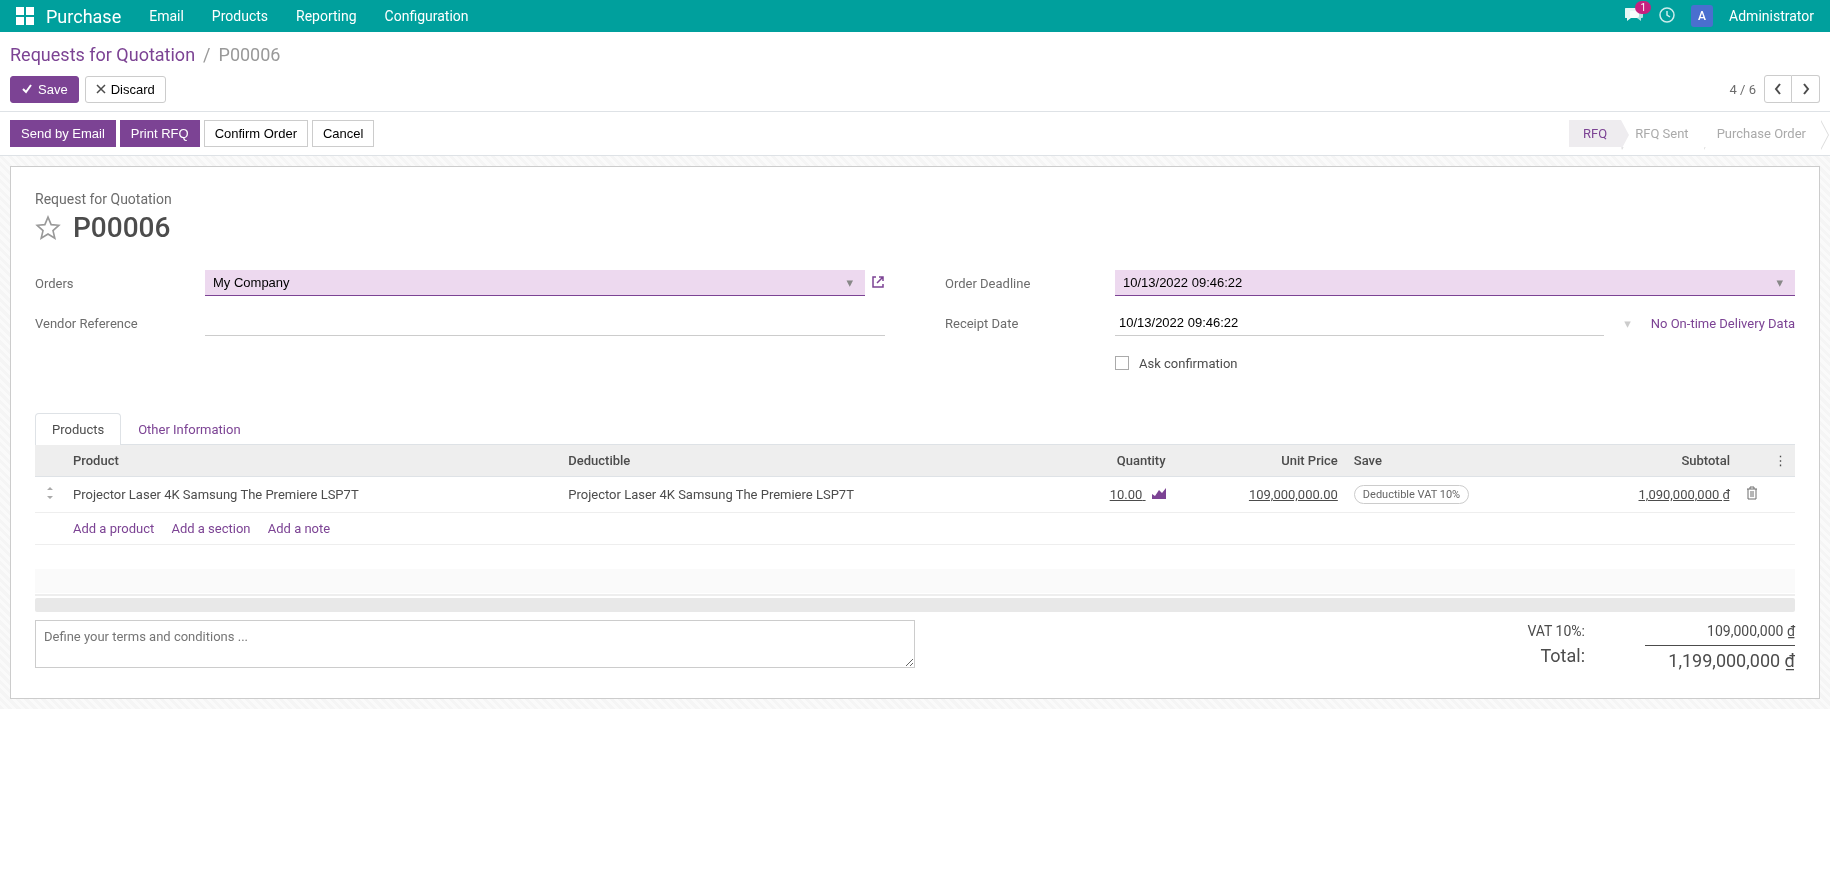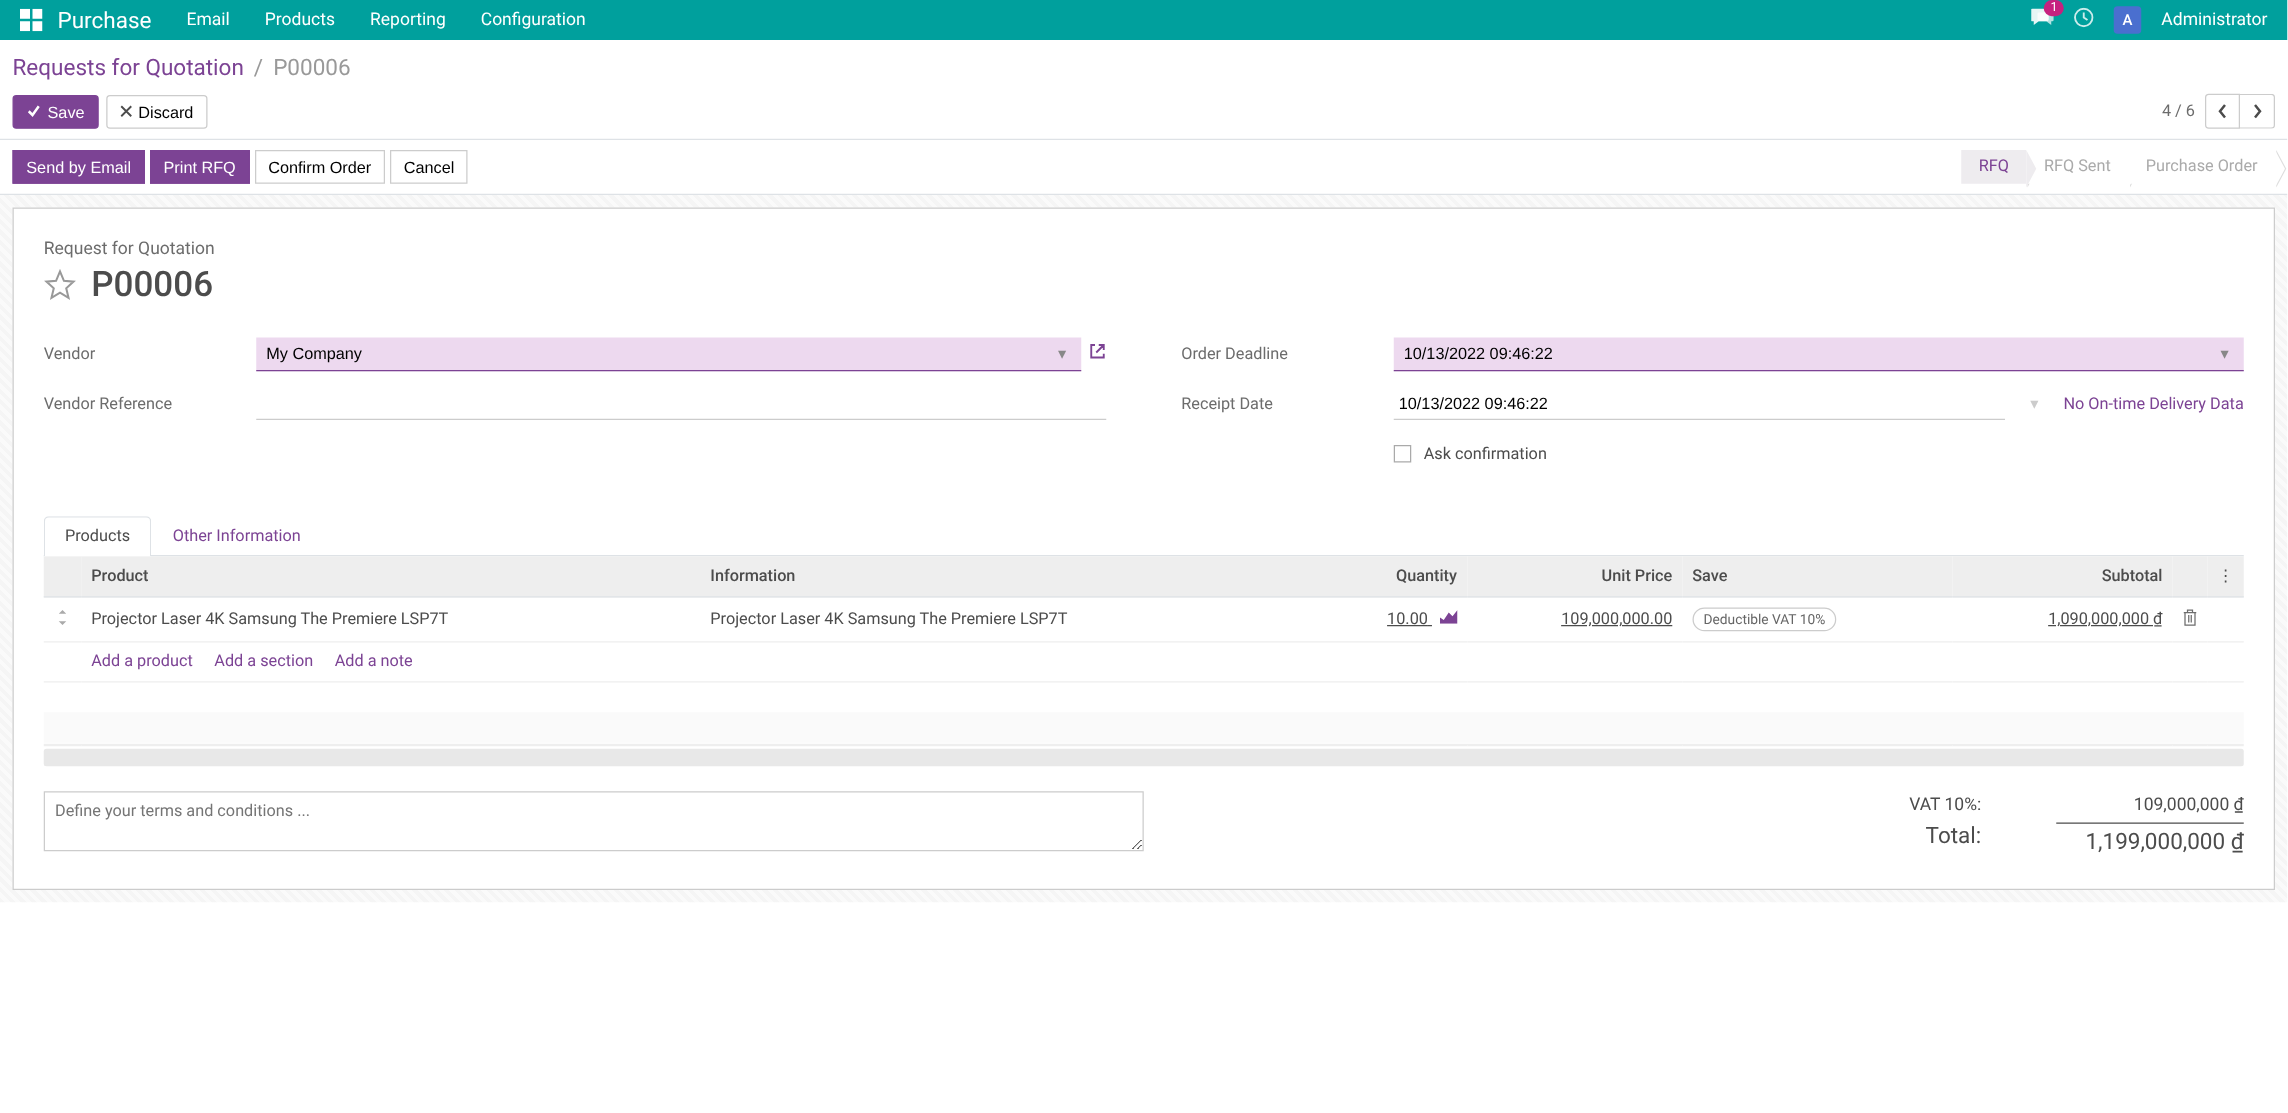--- a/index.html
+++ b/index.html
@@ -85,21 +85,21 @@
 .tax-badge { border: 1px solid #ccc; border-radius: 10px; padding: 2px 8px; font-size: 11px; color: #666; display: inline-block; }
 .forecast-icon { color: #7c4394; cursor: pointer; margin-left: 6px; }
 .kebab-icon { width: 20px; text-align: center; cursor: pointer; }
 .add-links { padding: 8px; }
 .add-link { color: #7c4394; cursor: pointer; margin-right: 14px; font-size: 13px; }
 
 .empty-rows { height: 50px; background: repeating-linear-gradient(#fff, #fff 24px, #fafafa 24px, #fafafa 48px); border-bottom: 1px solid #eee; }
 .scroll-hint { height: 14px; background: #e8e8e8; border-radius: 2px; margin-top: 2px; }
 
 
-.footer-row { display: flex; gap: 40px; margin-top: 20px; align-items: flex-start; }
+.footer-row { display: flex; gap: 40px; margin-top: 8px; align-items: flex-start; }
 .terms-box { flex: 0 0 50%; }
 .terms-input { width: 100%; border: 1px solid #ccc; padding: 8px; font-size: 13px; color: #999; min-height: 34px; resize: vertical; font-family: inherit; }
 .totals { margin-left: auto; text-align: right; }
 .total-row { display: flex; justify-content: flex-end; gap: 60px; padding: 3px 0; font-size: 14px; }
 .total-label { color: #4c4c4c; }
 .total-value { min-width: 150px; color: #4c4c4c; }
 .total-row.grand { font-size: 18px; }
 .total-row.grand .total-value { border-top: 1px solid #4c4c4c; padding-top: 4px; font-weight: 400; }
 </style>
 </head>
@@ -202,21 +202,21 @@
             <path d="M12 2 l2.9 6.9 7.1 0.6 -5.4 4.9 1.7 7.1 -6.3 -3.9 -6.3 3.9 1.7 -7.1 -5.4 -4.9 7.1 -0.6 z"></path>
           </svg>
       </div>
       <div class="sheet-title">P00006</div>
     </div>
 
     <div class="form-grid">
 
       <div class="form-col">
         <div class="form-row">
-          <div class="form-label">Vendor</div>
+          <div class="form-label">Orders</div>
           <div class="form-field" style="display:flex;align-items:center;justify-content:flex-end;">
             <div class="field-highlight" style="flex:1;">
               <input value="My Company" style="">
               <span class="dropdown-caret">▾</span>
             </div>
             <span class="ext-link">
               <svg width="14" height="14" viewBox="0 0 14 14" fill="none" stroke="#7c4394" stroke-width="1.5">
                   <path d="M5 2 h-3 v10 h10 v-3 M8 2 h4 v4 M12 2 l-6 6"></path>
                 </svg>
             </span>
@@ -261,21 +261,21 @@
     <div class="tabs">
       <div class="tab active">Products</div>
       <div class="tab">Other Information</div>
     </div>
 
     <table class="products-table">
       <thead>
         <tr>
           <th style="width:30px;"></th>
           <th>Product</th>
-          <th>Information</th>
+          <th>Deductible</th>
           <th class="right">Quantity</th>
           <th class="right">Unit Price</th>
           <th>Save</th>
           <th class="right">Subtotal</th>
           <th style="width:24px;"></th>
           <th class="kebab-icon">⋮</th>
         </tr>
       </thead>
       <tbody>
         <tr>

